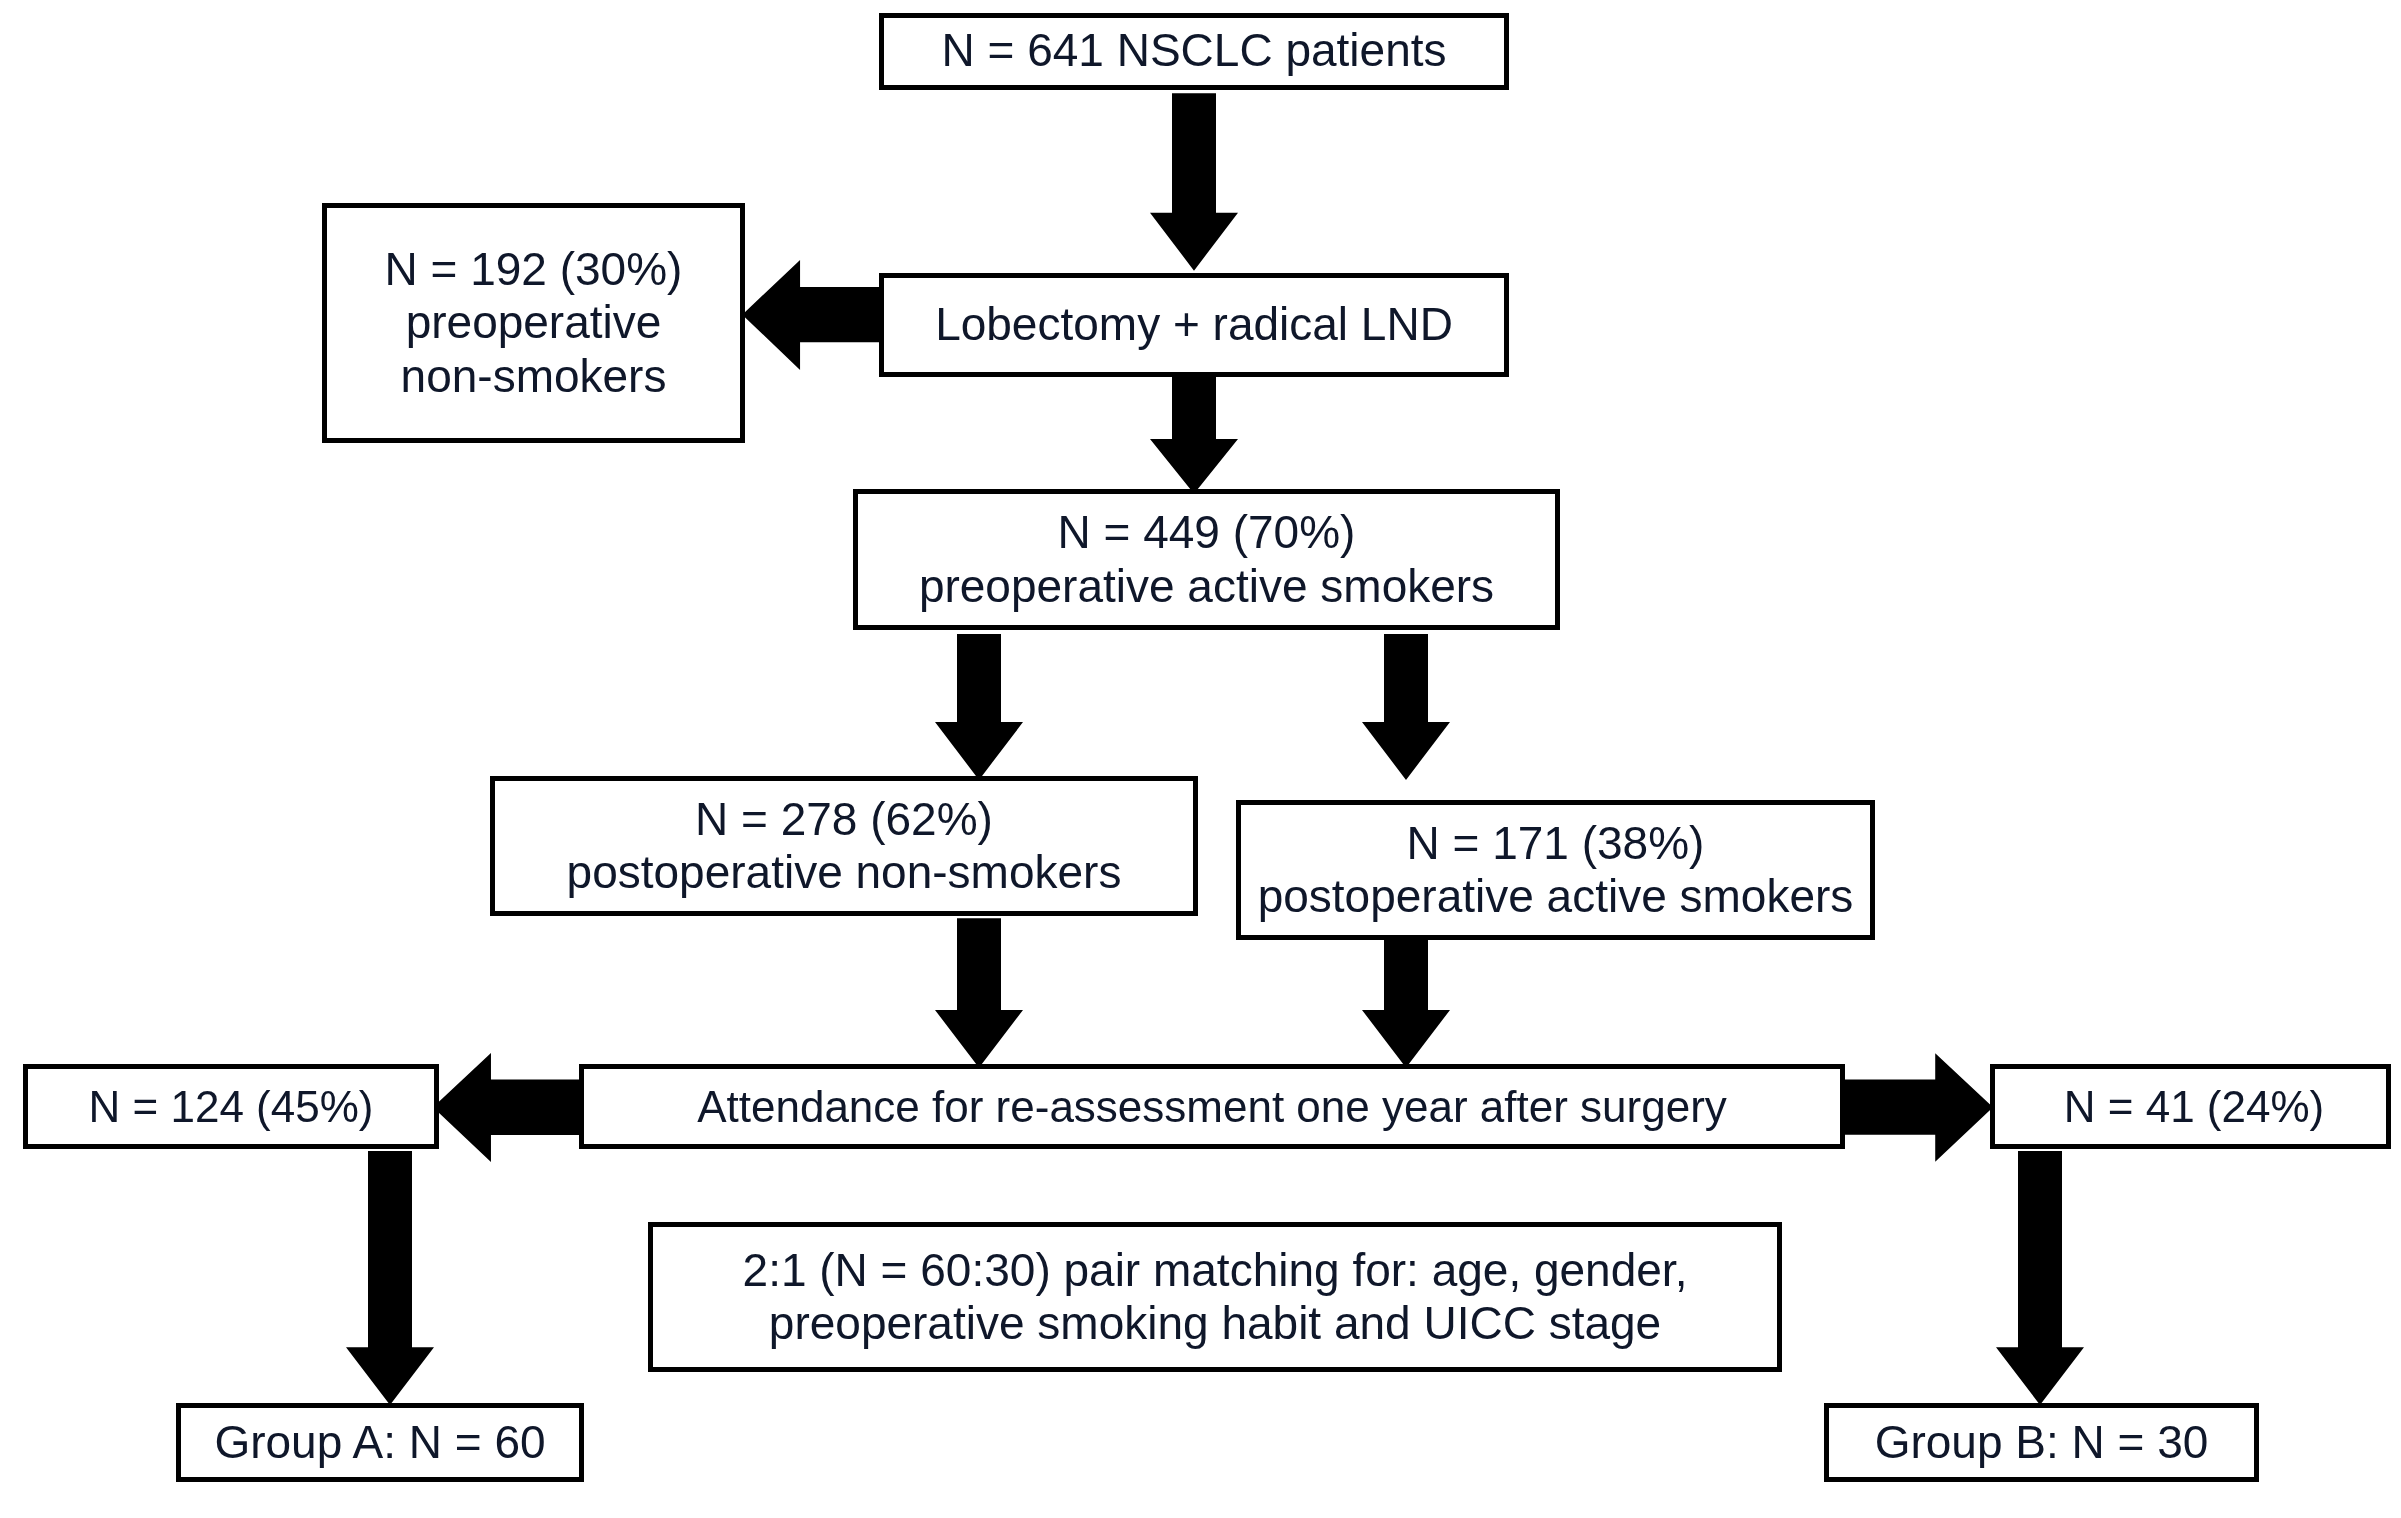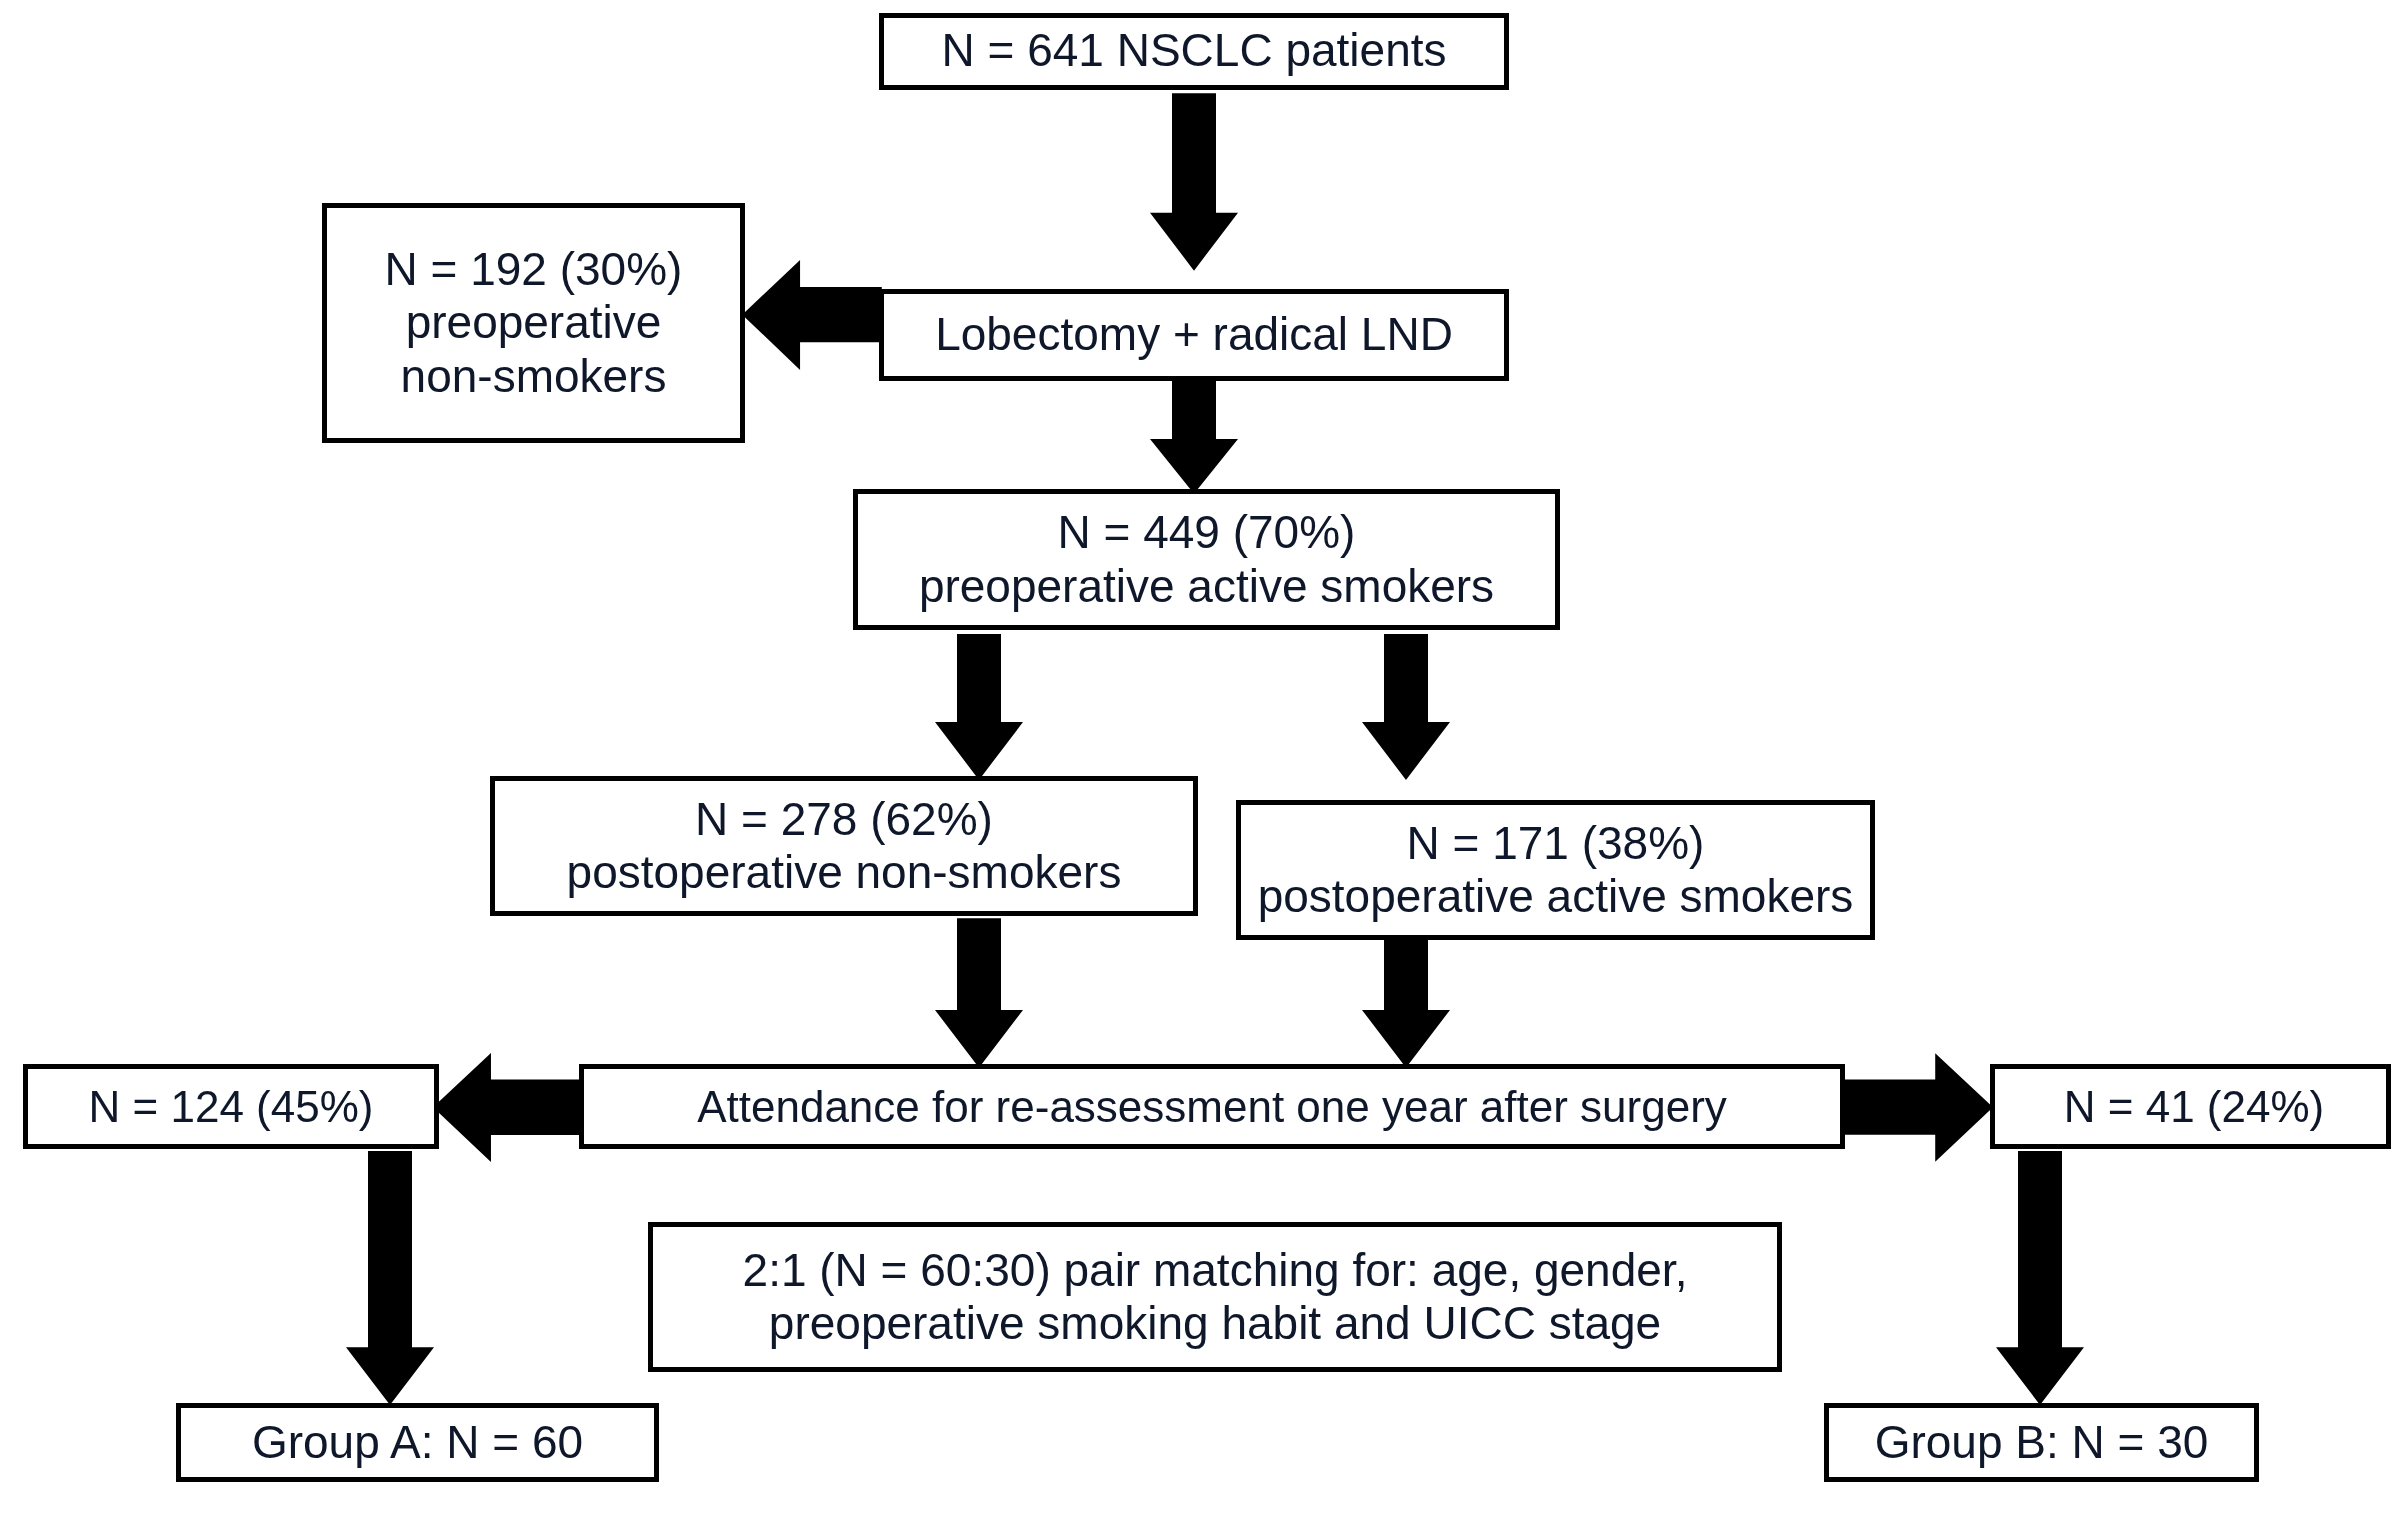--- a/index.html
+++ b/index.html
@@ -41,30 +41,30 @@
   .fs-mid  { font-size: 44px; }
 
   .arrow {
     position: absolute;
     z-index: 2;
   }
   .arrow svg { display: block; overflow: visible; }
 
   
   #n-total      { left: 879px; top: 12.6px;   width: 630px; height: 77px; }
-  #n-lobectomy  { left: 879px; top: 273px;  width: 630px; height: 92px; margin-top: 16px; }
+  #n-lobectomy  { left: 879px; top: 273px;  width: 630px; height: 104px; }
   #n-preop-non  { left: 322px;  top: 203px;  width: 423px;  height: 240px; }
   #n-preop-act  { left: 841px; top: 489px;  width: 707px; height: 141px; margin-left: 12px; }
   #n-postop-non { left: 490px;  top: 776px; width: 708px; height: 140px; }
   #n-postop-act { left: 1236px; top: 800px; width: 639px; height: 140px; }
   #n-attend     { left: 579px;  top: 1064px; width: 1266px; height: 85px; }
   #n-left124    { left: 23px;   top: 1064px; width: 416px;  height: 85px; }
   #n-right41    { left: 1990px; top: 1064px; width: 401px;  height: 85px; padding-left: 7px; }
   #n-match      { left: 648px; top: 1222px; width: 1134px; height: 150px; }
-  #n-groupA     { left: 176px;  top: 1403px; width: 483px;  height: 79px; }
+  #n-groupA     { left: 176px;  top: 1403px; width: 408px;  height: 79px; }
   #n-groupB     { left: 1824px; top: 1403px; width: 435px;  height: 79px; }
 </style>
 </head>
 <body>
 
 <div id="canvas">
 
   <div class="arrow" id="a-total-lob" style="left:1150px; top:93px; width:88px; height:178px;">
     <svg width="88" height="178" viewBox="0 0 140 282">
       <polygon points="35,0 105,0 105,190 140,190 70,282 0,190 35,190" fill="#000000"></polygon>

